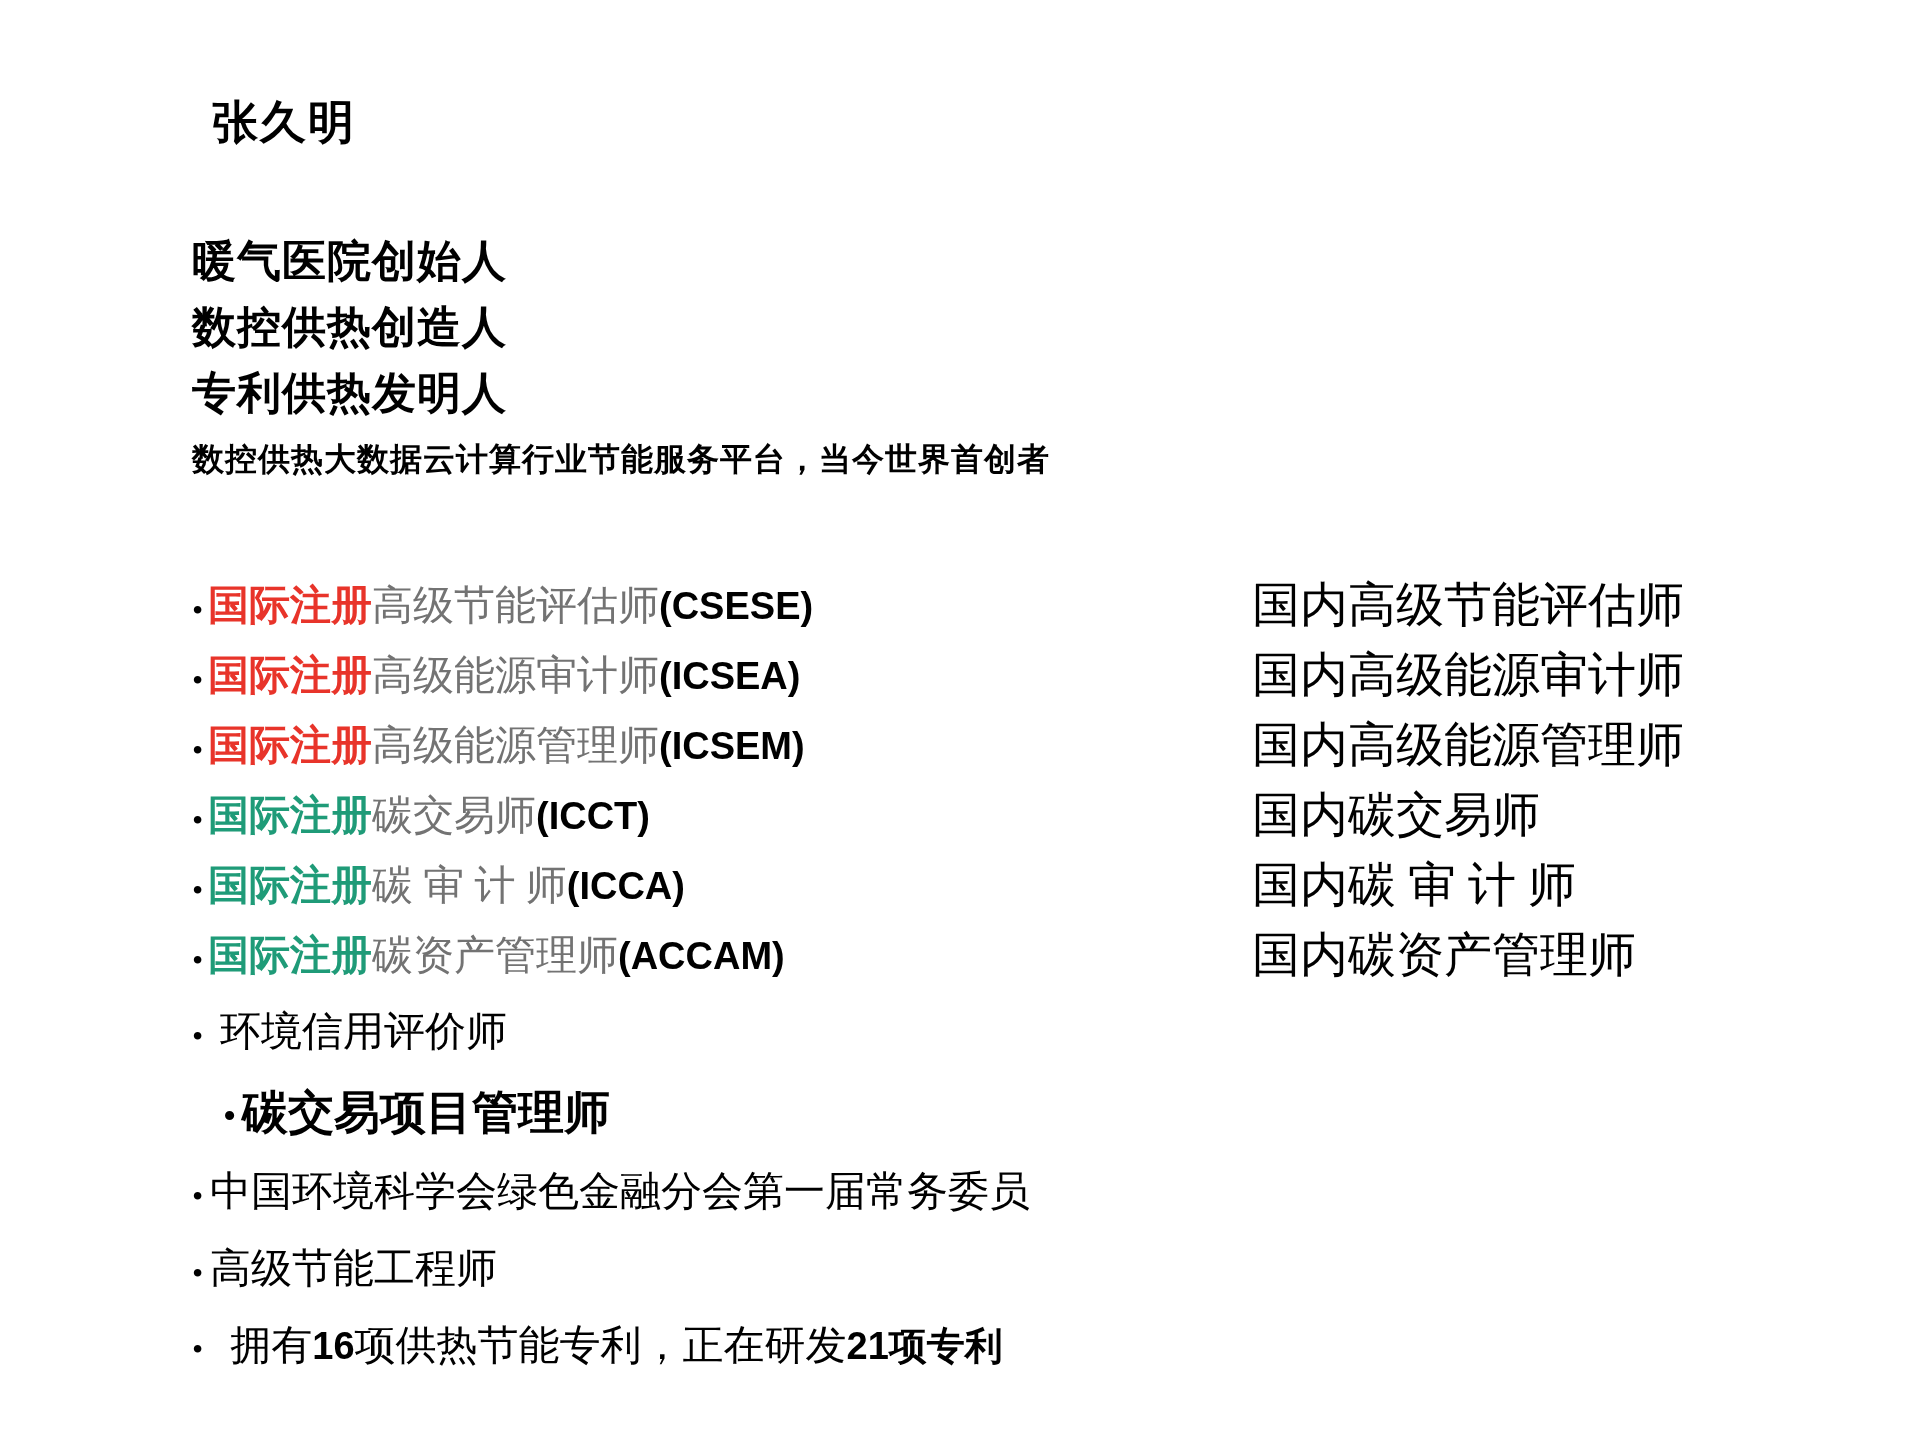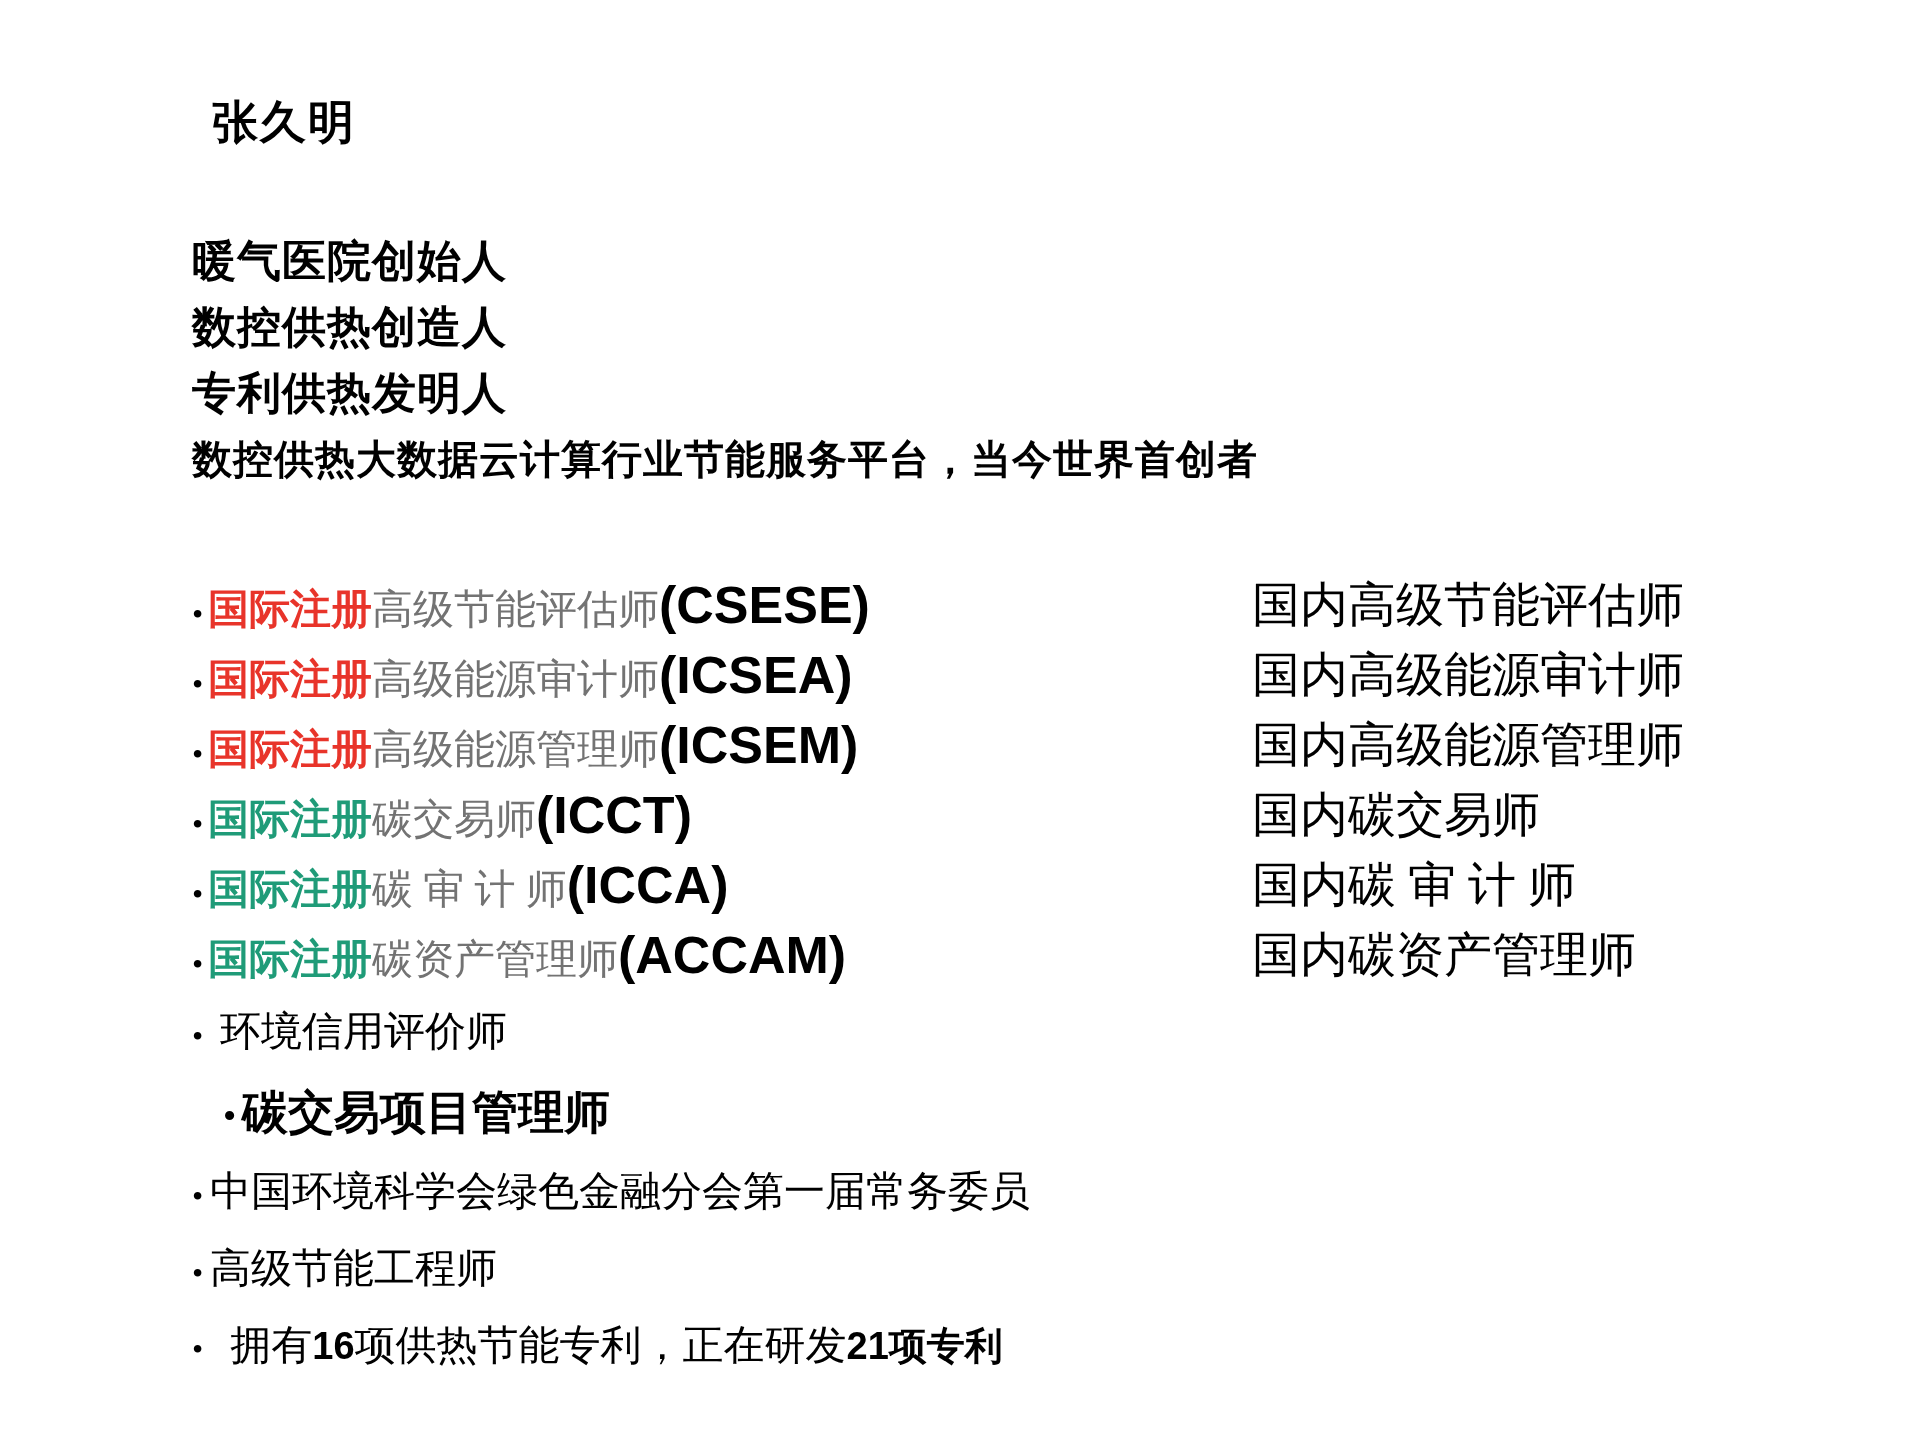--- a/index.html
+++ b/index.html
@@ -39,21 +39,21 @@
     font-family: "Liberation Sans", "DejaVu Sans", sans-serif;
     font-weight: bold;
     font-size: 44px;
     line-height: 66px;
     letter-spacing: 1px;
   }
   .titles-block .title-line {
     white-space: nowrap;
   }
   .titles-block .title-line.wide {
-    font-size: 40px;
+    font-size: 32px;
   }
 
   .cert-list {
     position: absolute;
     left: 192px;
     top: 570px;
     width: 1720px;
   }
   .cert-row {
     position: relative;
@@ -72,21 +72,21 @@
     font-weight: bold;
   }
   .cert-row .intl.red { color: #e8342a; }
   .cert-row .intl.green { color: #1f9b78; }
   .cert-row .cn {
     color: #737373;
   }
   .cert-row .code {
     font-family: "Liberation Sans", "DejaVu Sans", sans-serif;
     font-weight: bold;
-    font-size: 52px;
+    font-size: 38px;
   }
   .cert-row .domestic {
     position: absolute;
     left: 1060px;
     top: 0;
     color: #000000;
     font-size: 48px;
   }
 
   .extra-list {

